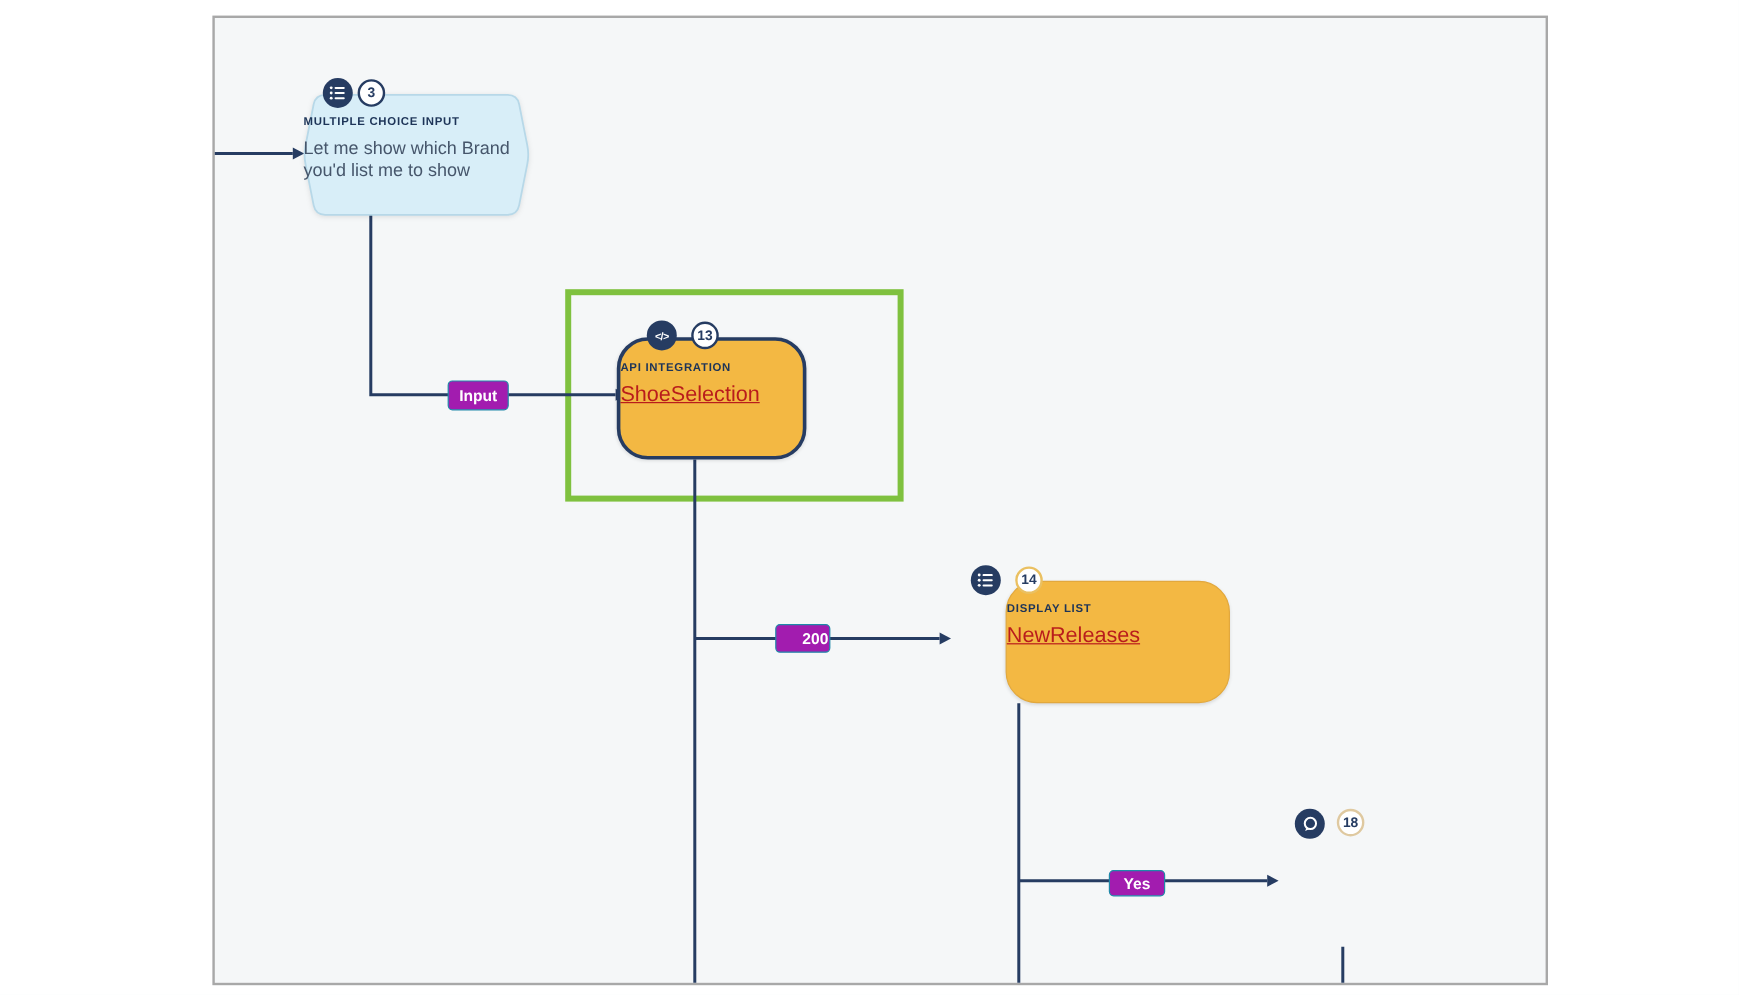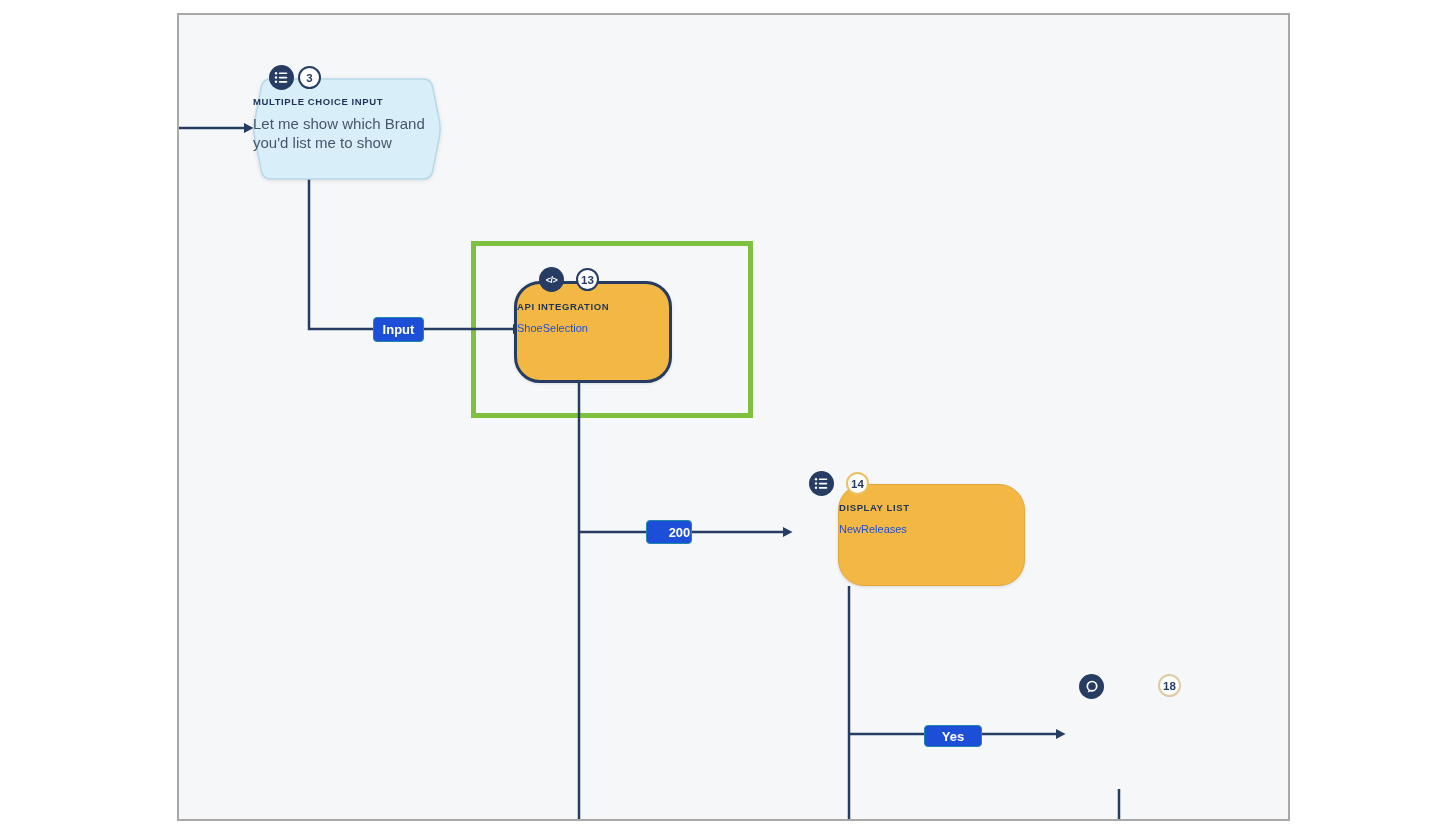--- a/index.html
+++ b/index.html
@@ -25,21 +25,21 @@
     font-size:9.5px;font-weight:bold;letter-spacing:0.6px;color:#1d3458;
     line-height:11px;margin-bottom:7px;white-space:nowrap;
   }
   .node-line{font-size:15px;color:#46566b;line-height:19px;white-space:nowrap;}
   .node-mc{left:74px;top:64px;width:186px;height:100px;padding-top:17px;}
   .node-api{
     left:335px;top:266px;width:158px;height:102px;background:#f3b843;
     border:3.5px solid #263c62;border-radius:26px;padding-top:17px;
     box-shadow:0 1px 3px rgba(0,0,0,0.10);
   }
-  .node-api .node-line,.node-display .node-line{font-size:11px;color:#1d4ed8;}
+  .node-api .node-line,.node-display .node-line{font-size:18px;color:#b91c1c;text-decoration:underline;}
   .node-display{
     left:615px;top:469px;width:187px;height:102px;background:#f3b843;
     border:1.5px solid #e2a83d;border-radius:26px;padding-top:17px;
     box-shadow:0 1px 3px rgba(0,0,0,0.12);
     margin-left:44px;
   }
   .node-req{left:885px;top:669px;width:184px;height:105px;padding-top:20px;}
   .node-req .node-line{line-height:20px;}
   .badge-dark{
     position:absolute;width:25px;height:25px;border-radius:50%;background:#263c62;
@@ -47,21 +47,21 @@
   }
   .badge-num{
     position:absolute;width:23px;height:23px;border-radius:50%;background:#ffffff;
     border:2px solid #263c62;box-sizing:border-box;z-index:4;display:flex;
     align-items:center;justify-content:center;font-size:11.5px;font-weight:bold;color:#263c62;
   }
   .badge-num.ring-orange{border-color:#eac061;}
   .badge-num.ring-tan{border-color:#dfc9a0;}
   .code-glyph{font-size:9px;font-weight:bold;letter-spacing:-0.5px;font-family:"Liberation Sans",sans-serif;}
   .edge-label{
-    position:absolute;z-index:4;background:#1d4ed8;border:1px solid #2089a9;border-radius:4px;
+    position:absolute;z-index:4;background:#a21caf;border:1px solid #2089a9;border-radius:4px;
     color:#ffffff;font-size:13px;font-weight:bold;display:flex;align-items:center;
     justify-content:center;box-sizing:border-box;cursor:pointer;
   }
 </style>
 </head>
 <body>
 
 <div class="stage">
 
   <div class="selection-box"></div>
@@ -130,19 +130,19 @@
     </svg>
   </div>
   <div class="badge-num ring-orange" style="left:667px;top:457px;">14</div>
 
   <div class="badge-dark" style="left:900px;top:659px;">
     <svg width="16" height="16" viewBox="0 0 16 16">
       <circle cx="8" cy="7.2" r="4.7" fill="none" stroke="#fff" stroke-width="1.7"></circle>
       <path d="M4.9 10.6 L3.6 13.6 L7.4 11.9 Z" fill="#fff"></path>
     </svg>
   </div>
-  <div class="badge-num ring-tan" style="left:935px;top:659px;margin-left:44px;">18</div>
+  <div class="badge-num ring-tan" style="left:935px;top:659px;">18</div>
 
   <div class="edge-label" style="left:194px;top:302px;width:51px;height:25px;">Input</div>
   <div class="edge-label" style="left:467px;top:505px;width:46px;height:24px;padding-left:21px;">200</div>
-  <div class="edge-label" style="left:745px;top:710px;width:58px;height:22px;">Yes</div>
+  <div class="edge-label" style="left:745px;top:710px;width:47px;height:22px;">Yes</div>
 
 </div>
 
 </body></html>

